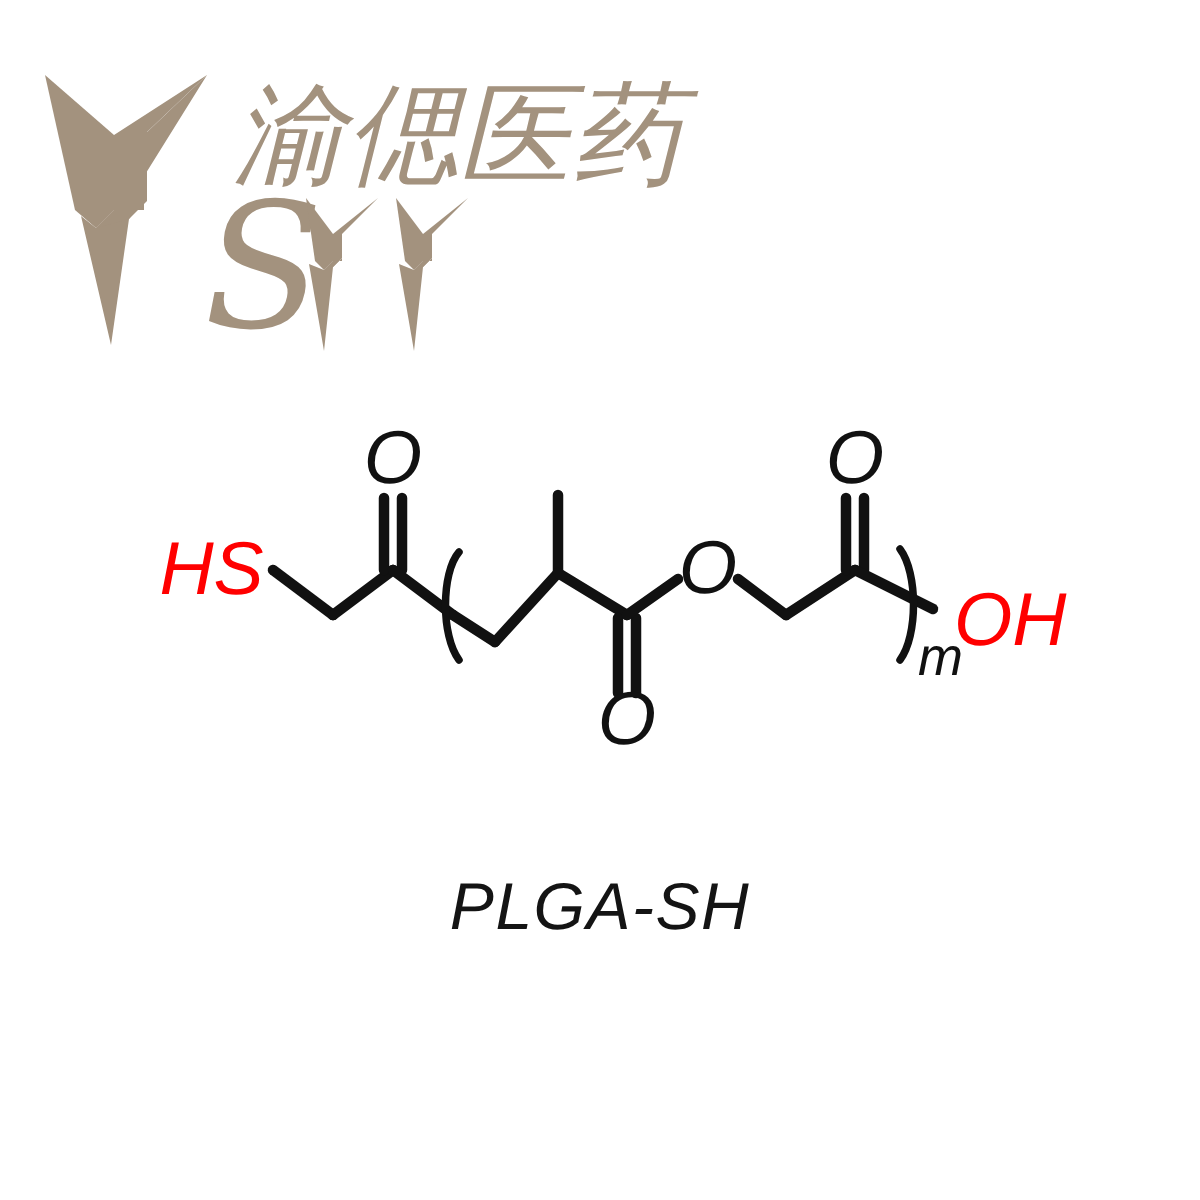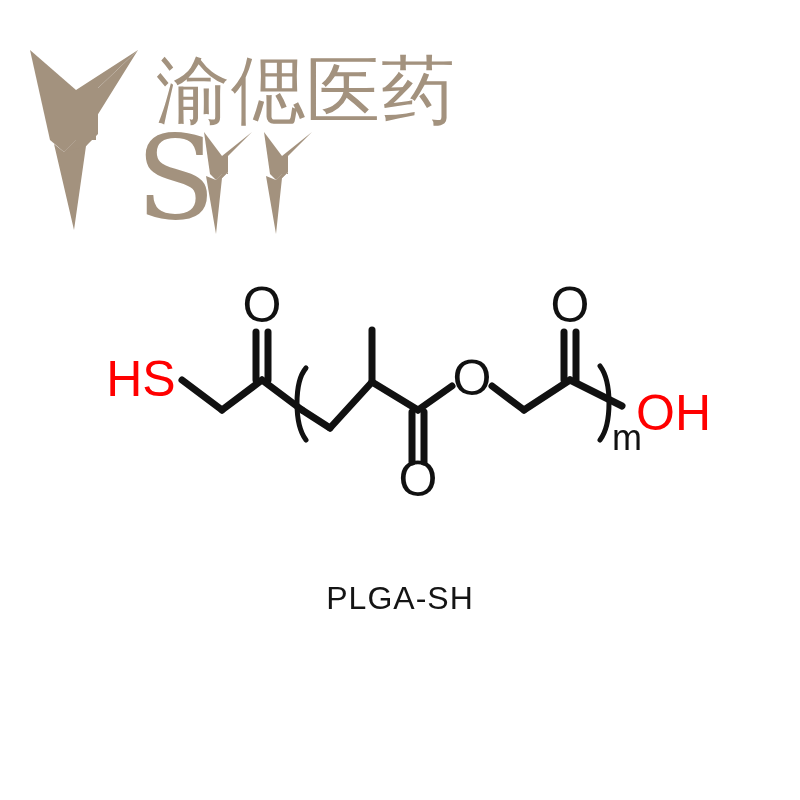--- a/index.html
+++ b/index.html
@@ -12,20 +12,21 @@
     height: 800px;
     position: relative;
     overflow: hidden;
     font-family: "Liberation Sans", sans-serif;
   }
 
   #page-root {
     position: absolute;
     inset: 0;
     background: #ffffff;
+    font-style: italic;
   }
 
   
   .logo-block {
     position: absolute;
     left: 28px;
     top: 40px;
     width: 420px;
     height: 200px;
   }
@@ -68,21 +69,21 @@
   .structure svg { display: block; }
 
   
   .caption {
     position: absolute;
     left: 0;
     top: 580px;
     width: 800px;
     text-align: center;
     font-family: "Liberation Sans", sans-serif;
-    font-size: 32px;
+    font-size: 44px;
     font-weight: 400;
     letter-spacing: 1px;
     color: #141414;
   }
 </style>
 </head>
 <body>
 
 <div id="page-root">
 

